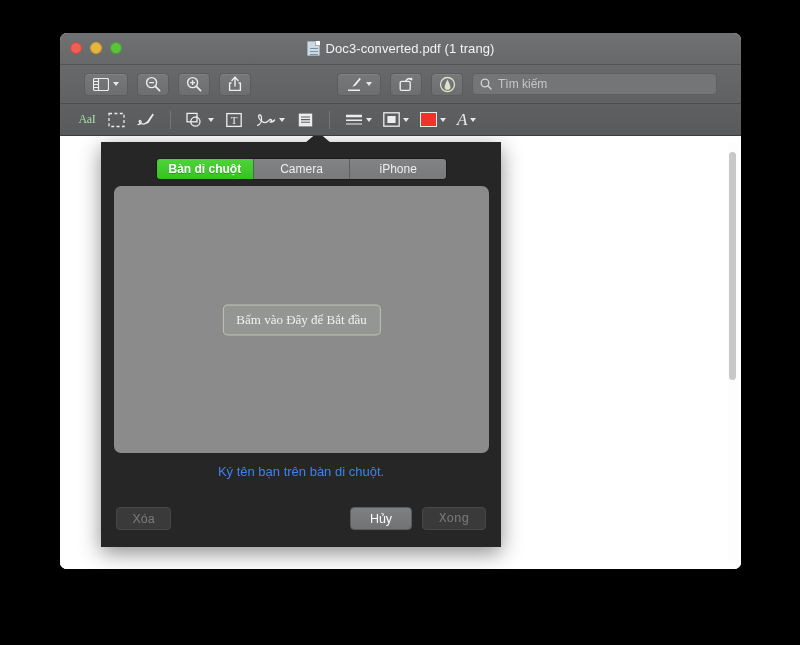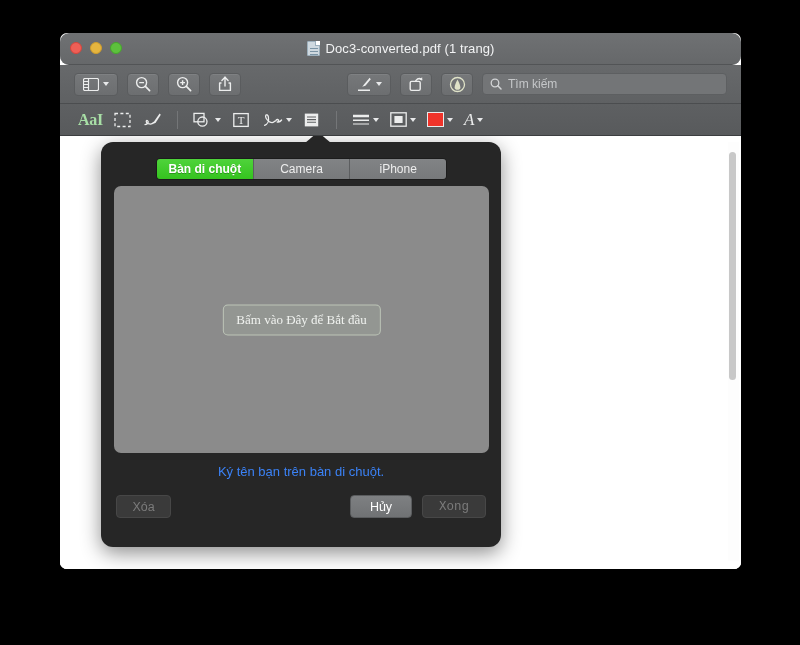--- a/index.html
+++ b/index.html
@@ -33,21 +33,20 @@
     background: #ffffff;
   }
 
   .titlebar {
     position: relative;
     height: 31px;
     background: linear-gradient(#6f7173, #66686a);
     border-bottom: 1px solid #525456;
     display: flex;
     align-items: center;
-    border-radius: 9px;
   }
 
   .traffic {
     position: absolute;
     left: 10px;
     top: 9px;
     display: flex;
     gap: 8px;
   }
   .light {
@@ -104,21 +103,21 @@
     white-space: nowrap;
   }
 
   
   .toolbar1 {
     height: 39px;
     background: linear-gradient(#67696b, #5f6163);
     border-bottom: 1px solid #4b4d4f;
     display: flex;
     align-items: center;
-    padding: 0 14px;
+    padding: 0 24px;
     gap: 9px;
     box-sizing: border-box;
   }
 
   .tb-btn {
     height: 23px;
     min-width: 32px;
     border-radius: 4px;
     background: linear-gradient(#76787a, #6c6e70);
     border: 1px solid #5a5c5e;
@@ -186,25 +185,25 @@
     box-sizing: border-box;
     cursor: default;
   }
   .mk-sep {
     width: 1px;
     height: 18px;
     background: #747678;
     margin: 0 8px;
   }
   .aai {
-    font-size: 16px;
+    font-size: 12px;
     color: #a8dfa6;
     letter-spacing: -0.3px;
     font-family: "Liberation Serif", serif;
-    font-weight: bold;
+    font-weight: normal;
   }
   .swatch-red {
     width: 17px; height: 15px;
     background: #f0332a;
     border: 1.5px solid #e9eaeb;
     box-sizing: border-box;
   }
   .italic-a {
     font-family: "Liberation Serif", serif;
     font-style: italic;
@@ -243,21 +242,21 @@
   }
 
   
   .popover {
     position: absolute;
     left: 41px;
     top: 6px;
     width: 400px;
     height: 405px;
     background: #262626;
-    border-radius: 12px;
+    border-radius: 0;
     box-shadow: 0 6px 20px rgba(0,0,0,0.45);
   }
   .pop-arrow {
     position: absolute;
     left: 204px;
     top: -10px;
     width: 0; height: 0;
     border-left: 13px solid transparent;
     border-right: 13px solid transparent;
     border-bottom: 11px solid #262626;
@@ -325,21 +324,21 @@
     left: 0; right: 0;
     top: 322px;
     text-align: center;
     font-size: 13px;
     color: #3b82f6;
   }
 
   .pop-footer {
     position: absolute;
     left: 0; right: 0;
-    bottom: 16px;
+    bottom: 4px;
     height: 58px;
   }
   .p-btn {
     position: absolute;
     height: 23px;
     border-radius: 4px;
     display: flex;
     align-items: center;
     justify-content: center;
     font-size: 12.5px;

